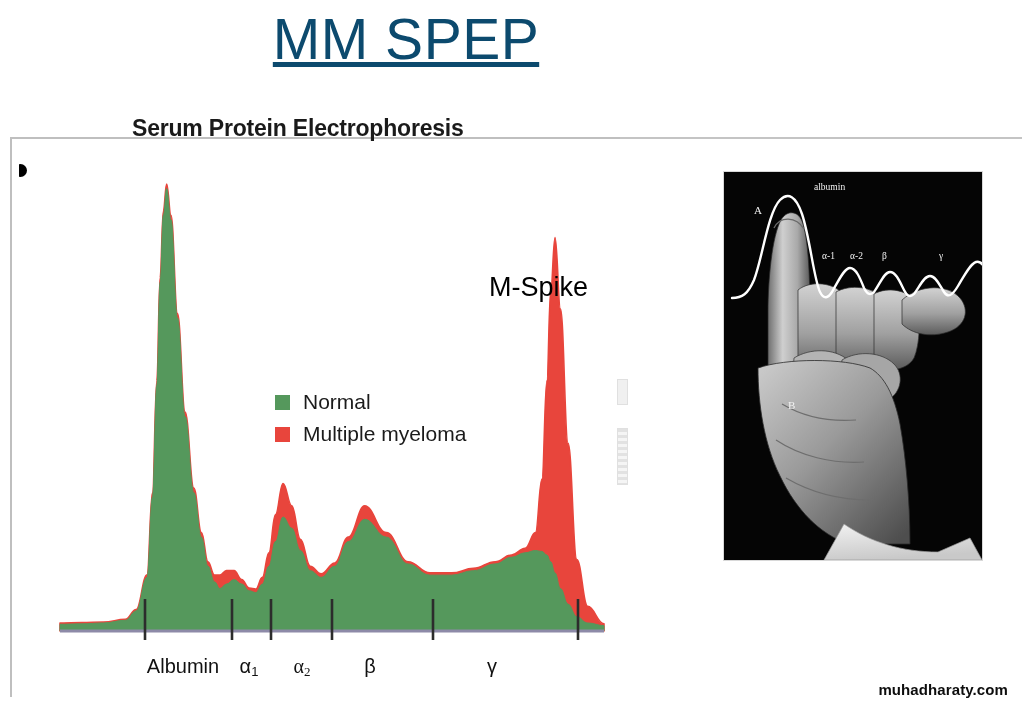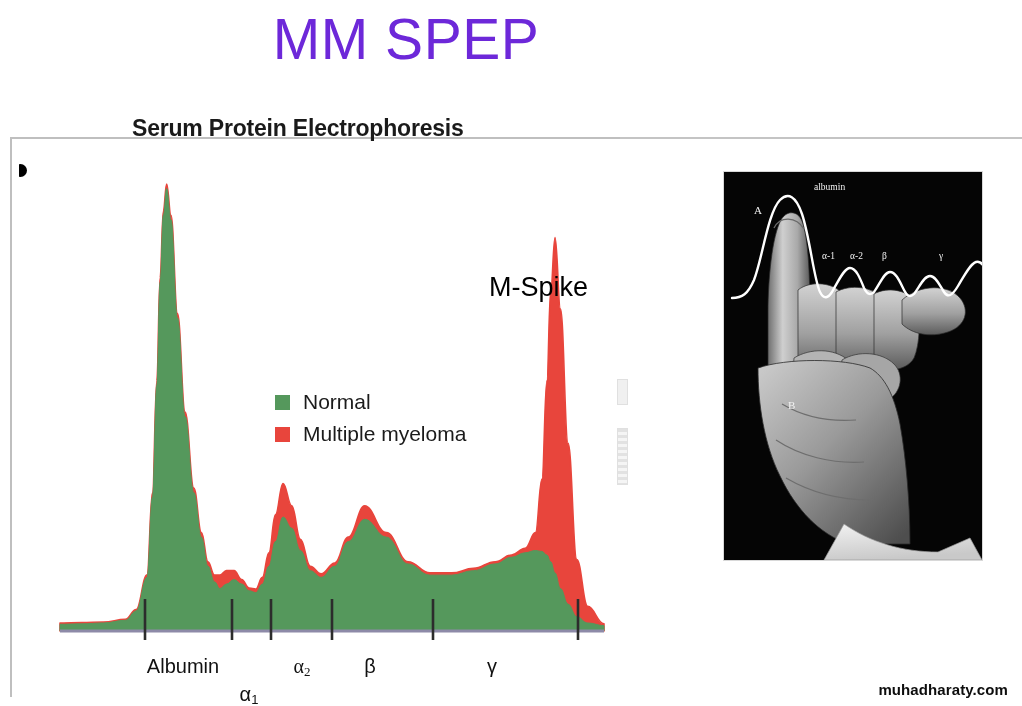--- a/index.html
+++ b/index.html
@@ -23,23 +23,24 @@
   #slide-title {
     position: absolute;
     left: 0;
     top: 8px;
     width: 812px;
     text-align: center;
     font-family: "Liberation Sans", sans-serif;
     font-size: 57px;
     font-weight: 400;
     letter-spacing: 0.5px;
-    color: #6d28d9;
+    color: #0c4a6e;
     line-height: 1.12;
     white-space: nowrap;
+    text-decoration: underline;
   }
 
   
   #content-frame {
     position: absolute;
     left: 10px;
     top: 137px;
     width: 1012px;
     height: 560px;
     border-left: 2px solid #bfbfbf;
@@ -244,21 +245,21 @@
     <div class="legend-row">
       <span class="legend-swatch" style="background: rgb(232, 69, 60);"></span>
       <span class="legend-label">Multiple myeloma</span>
     </div>
   </div>
 
   <div id="mspike-label">M-Spike</div>
 
   <div id="axis-label-layer">
       <div class="axis-label" style="left: 128px; top: 655px; width: 110px;">Albumin</div>
-      <div class="axis-label" style="left: 194px; top: 683px; width: 110px;">α<sub>1</sub></div>
+      <div class="axis-label" style="left: 194px; top: 655px; width: 110px;">α<sub>1</sub></div>
       <div class="axis-label" style="left: 247px; top: 655px; width: 110px; font-family: Liberation Serif, serif;">α<sub>2</sub></div>
       <div class="axis-label" style="left: 315px; top: 655px; width: 110px;">β</div>
       <div class="axis-label" style="left: 437px; top: 655px; width: 110px;">γ</div>
     </div>
 
   <div class="artifact" id="artifact-a"></div>
   <div class="artifact" id="artifact-b"></div>
 
   <div id="hand-photo">
     <svg width="258" height="388" viewBox="0 0 258 388" xmlns="http://www.w3.org/2000/svg">

